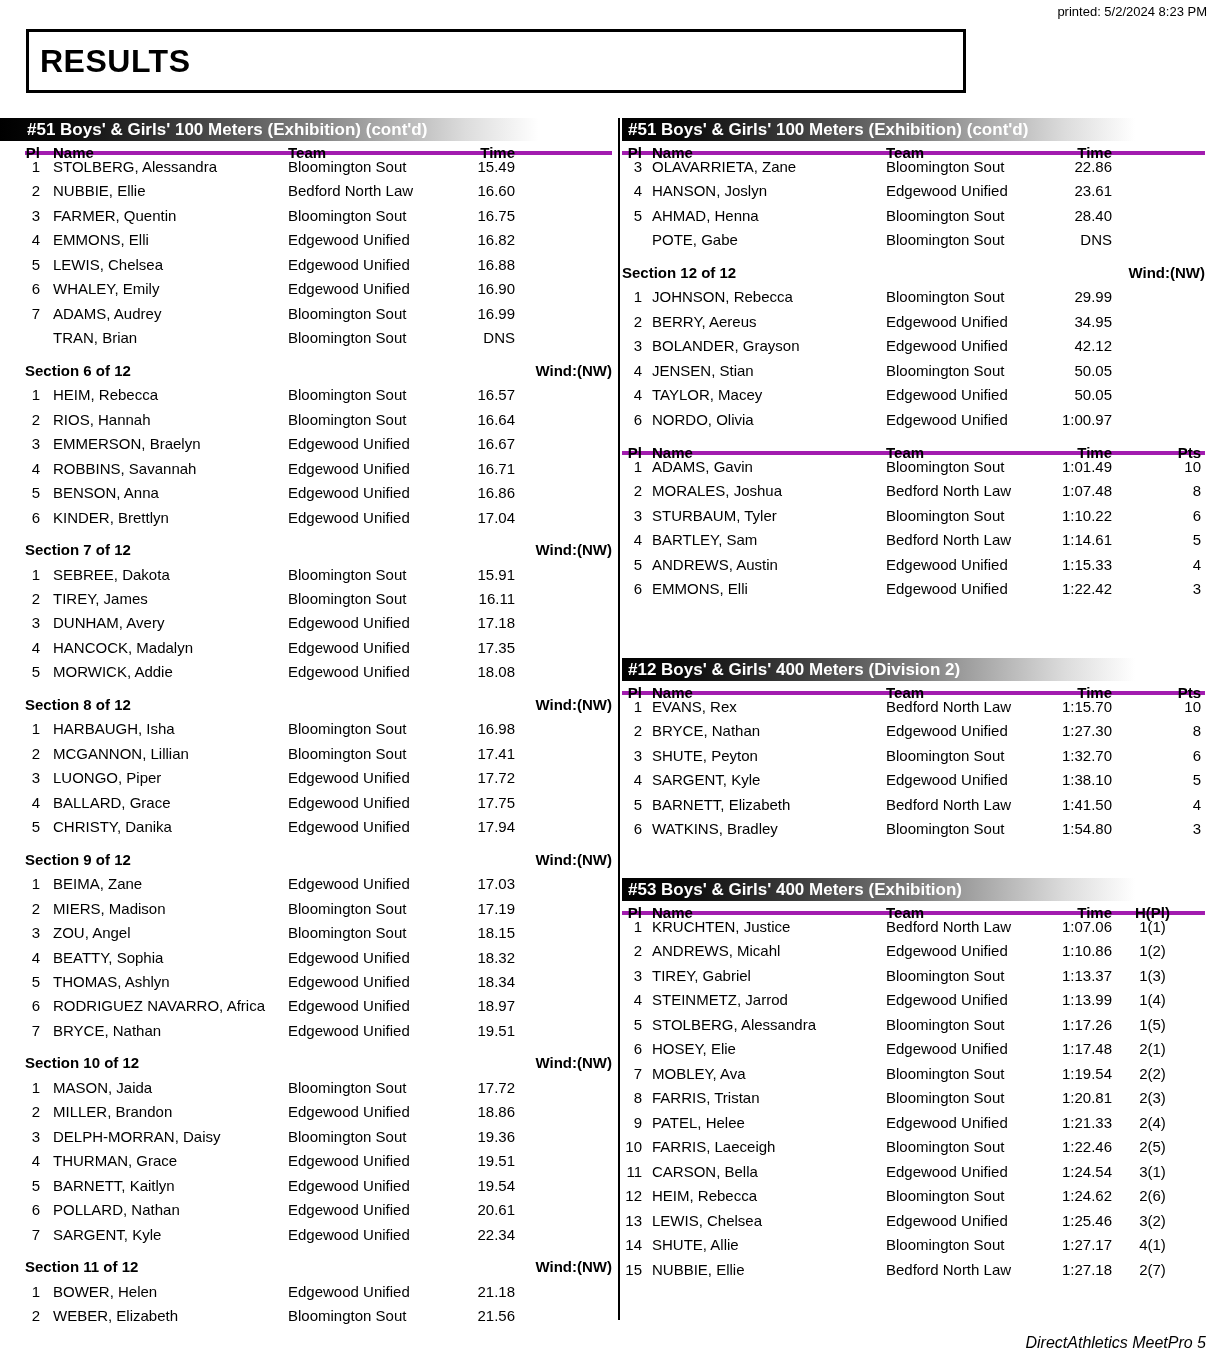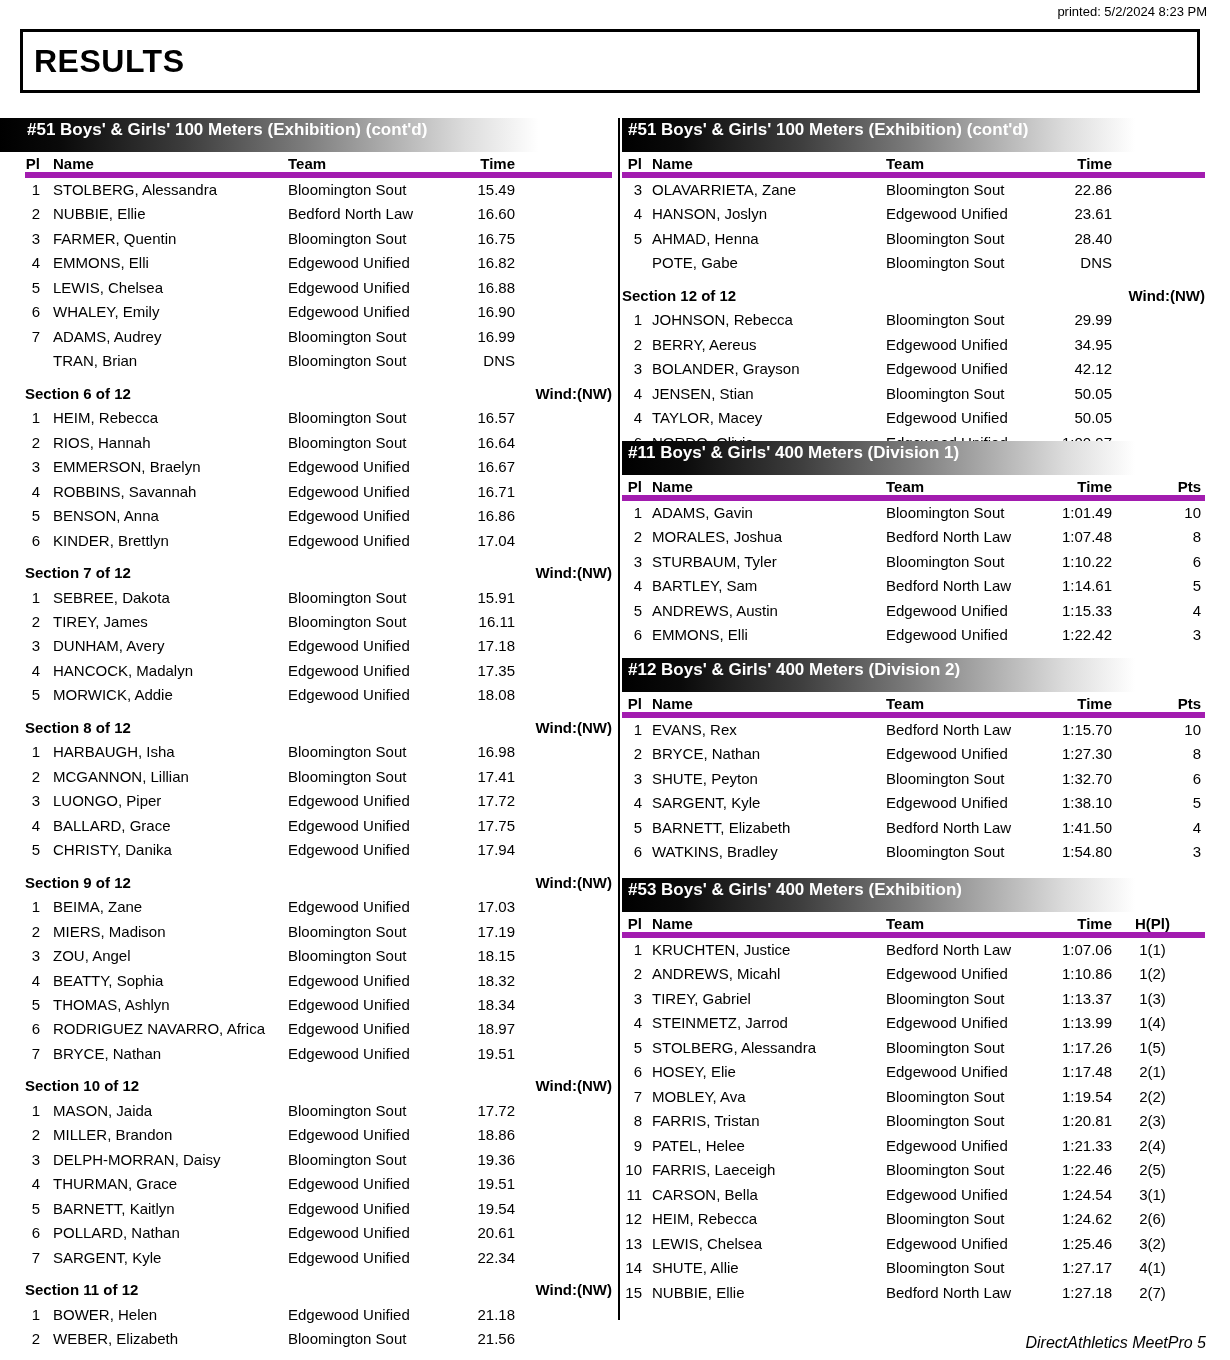--- a/index.html
+++ b/index.html
@@ -7,22 +7,22 @@
   body {
     width:1230px; height:1360px; position:relative;
     font-family:"Liberation Sans", sans-serif; color:#000;
     overflow:hidden;
   }
   .printed {
     position:absolute; top:4px; right:23px;
     font-size:13px;
   }
   .results-box {
-    position:absolute; left:20px; top:29px;
-    width:1180px; height:64px;
+    position:absolute; left:26px; top:29px;
+    width:940px; height:64px;
     border:3px solid #000;
     display:flex; align-items:center;
   }
   .results-title {
     font-size:32px; font-weight:bold; letter-spacing:0.5px;
     padding-left:11px;
   }
   .divider {
     position:absolute; left:618px; top:118px;
     width:2px; height:1202px; background:#000;
@@ -30,33 +30,33 @@
   .col { position:absolute; top:118px; }
   .col-left  { left:0;   width:612px; }
   .col-right { left:622px; width:583px; }
   .table { position:absolute; left:0; width:100%; }
   .col-left  .table:nth-of-type(1) { top:0; }
   .col-right .table:nth-of-type(1) { top:0; }
   .col-right .table:nth-of-type(2) { top:323px; }
   .col-right .table:nth-of-type(3) { top:540px; }
   .col-right .table:nth-of-type(4) { top:760px; }
   .bar {
-    height:34px; line-height:23px;
+    height:23px; line-height:23px;
     color:#fff; font-weight:bold; font-size:17px; white-space:nowrap; overflow:hidden;
     background:linear-gradient(90deg,#000 0%,#0a0a0a 10%,#3c3c3c 30%,#7d7d7d 50%,#b0b0b0 64%,#dcdcdc 76%,#fff 88%);
   }
   .col-left  .bar { padding-left:27px; }
   .col-right .bar { padding-left:6px; }
   .row {
     display:grid; height:24.47px; line-height:24.47px;
     font-size:15px; white-space:nowrap;
   }
   .col-left  .row { margin-left:25px; width:587px; grid-template-columns:15px 248px 150px 77px 97px; }
   .col-right .row { width:583px; grid-template-columns:20px 244px 150px 76px 93px; }
-  .thead.row { height:26px; line-height:23px; font-weight:bold; border-bottom:6px solid #a21caf; }
+  .thead.row { height:14px; line-height:23px; font-weight:bold; border-bottom:4px solid #a21caf; }
   .cell-pl   { text-align:right; }
   .col-left  .cell-name { padding-left:13px; }
   .col-right .cell-name { padding-left:10px; }
   .cell-name { overflow:visible; }
   .cell-time { text-align:right; }
   .cell-extra.extra-pts { text-align:right; padding-right:4px; }
   .cell-extra.extra-hpl { text-align:center; padding-right:12px; }
   .row.section {
     display:flex; justify-content:space-between; font-weight:bold;margin-top:8px;
   }
@@ -503,23 +503,20 @@
         <div class="row result">
     <span class="cell-pl">6</span>
     <span class="cell-name">NORDO, Olivia</span>
     <span class="cell-team">Edgewood Unified</span>
     <span class="cell-time">1:00.97</span>
     <span class="cell-extra extra-none"></span>
   </div>
       </div>
   </section>
     <section class="table">
-    <div class="bar">
-      <span>#11 Boys' &amp; Girls' 400 Meters (Division 1)</span>
-    </div>
     <div class="row thead">
       <span class="cell-pl">Pl</span>
       <span class="cell-name">Name</span>
       <span class="cell-team">Team</span>
       <span class="cell-time">Time</span>
       <span class="cell-extra extra-pts">Pts</span>
     </div>
     <div>
         <div class="row result">
     <span class="cell-pl">1</span>

